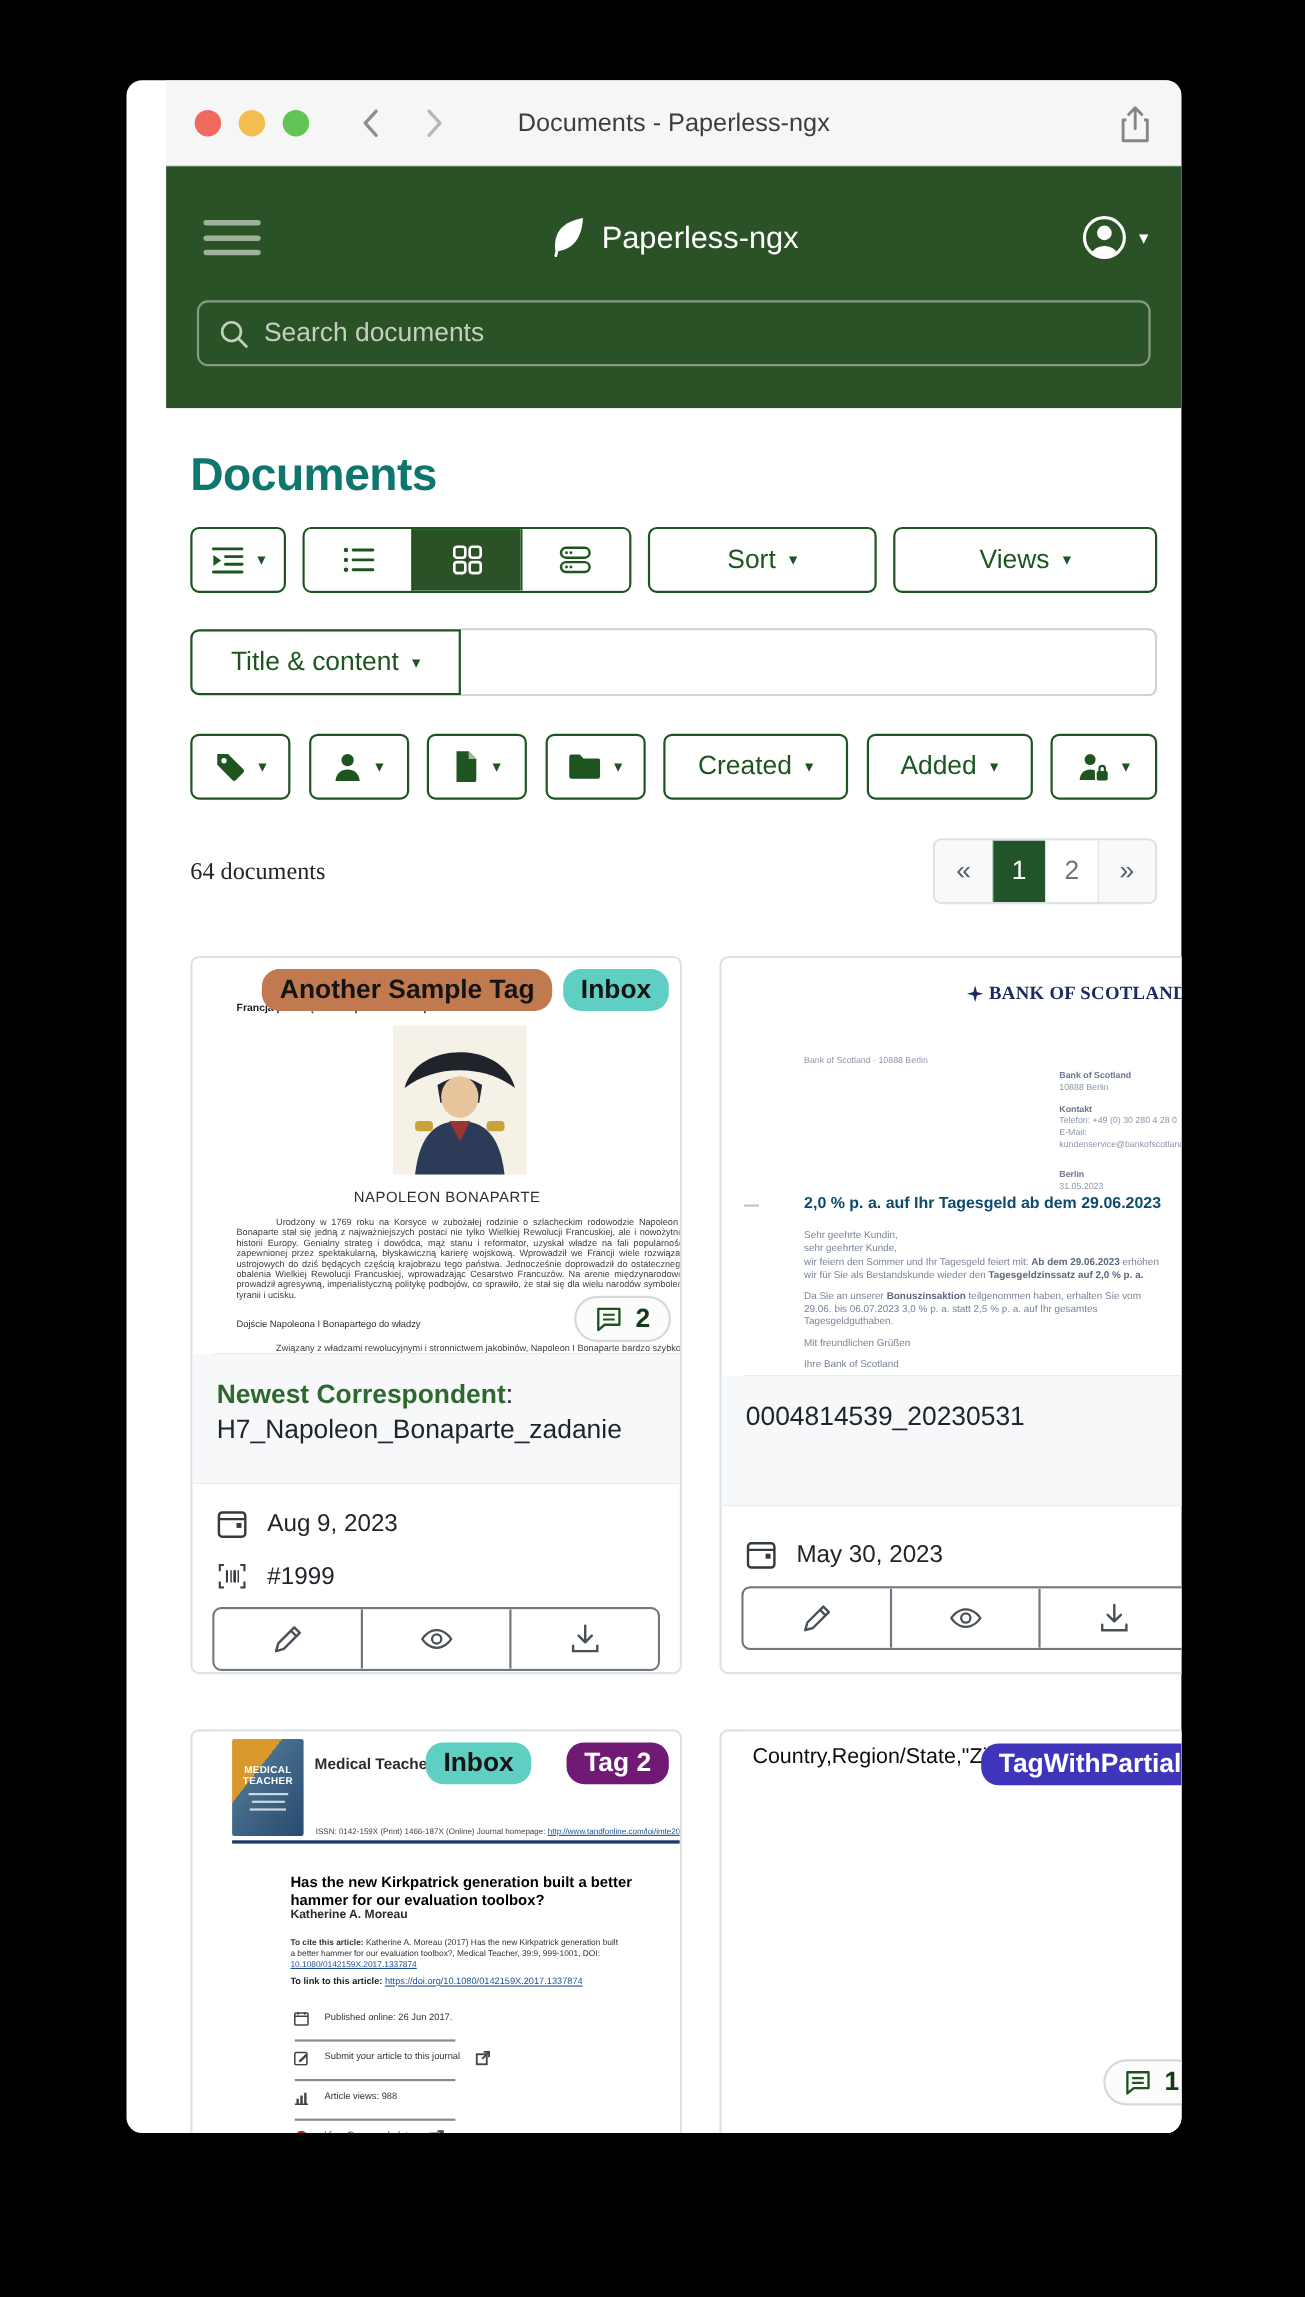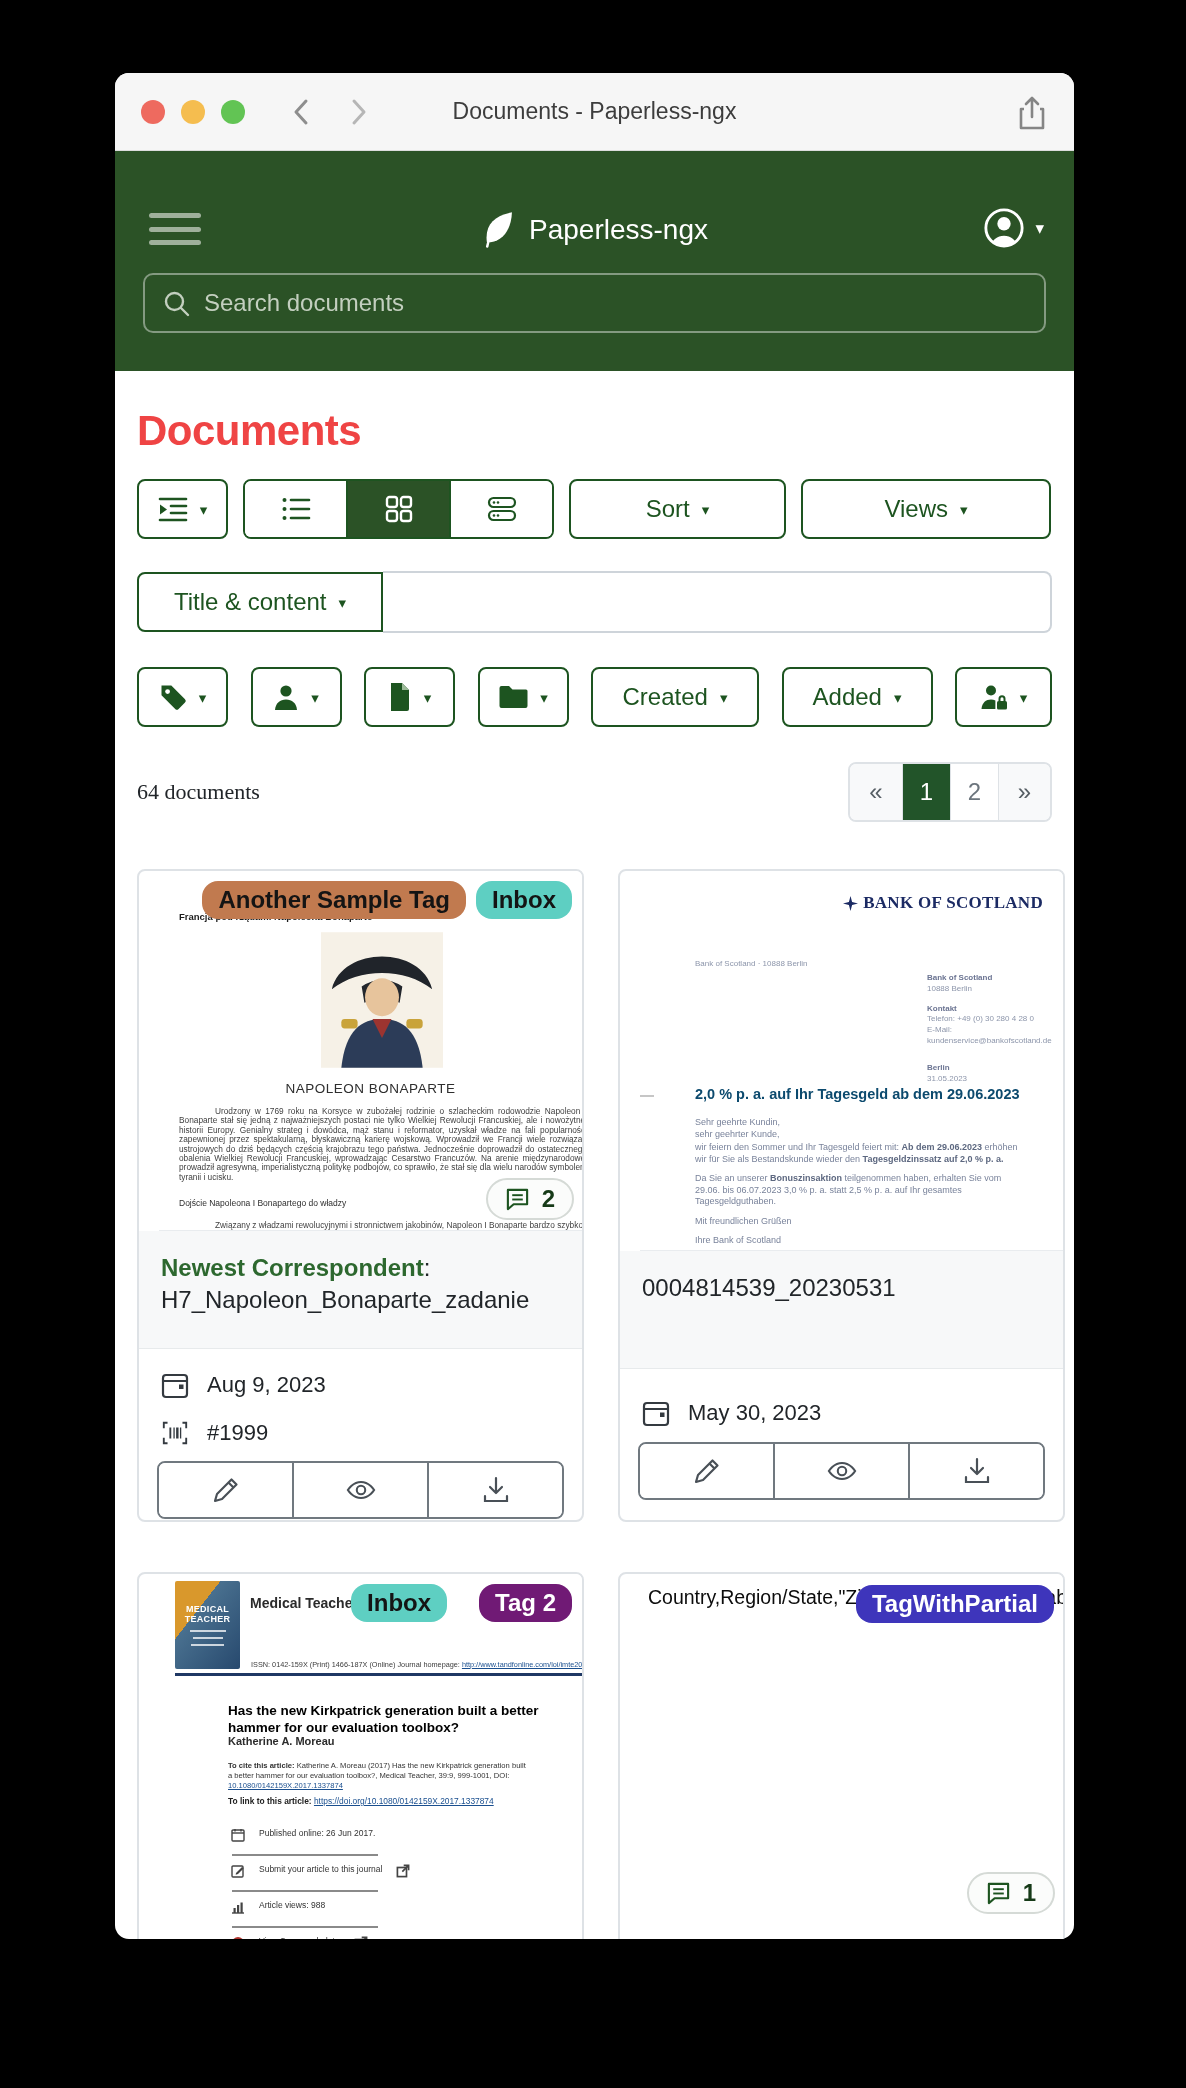--- a/index.html
+++ b/index.html
@@ -1,51 +1,51 @@
 <!DOCTYPE html>
 <html><head>
 <meta charset="utf-8">
 <style>
   * { margin:0; padding:0; box-sizing:border-box; }
   html,body { background:#000; }
   body { width:1186px; height:2088px; position:relative; font-family:"Liberation Sans",sans-serif; }
   .window { position:absolute; left:115px; top:73px; width:959px; height:1866px; background:#fff;
-            border-radius:14px; overflow:hidden; }
+            border-radius:14px; overflow:hidden;padding-left:36px; }
   
   .titlebar { height:78px; background:#f6f6f6; border-bottom:1px solid #dcdcdc;
               display:flex; align-items:center; position:relative; }
   .traffic { display:flex; gap:16px; margin-left:26px; }
   .traffic span { width:24px; height:24px; border-radius:50%; display:block; }
   .tl-red { background:#ee6a5f; } .tl-yellow { background:#f5bd4f; } .tl-green { background:#62c454; }
   .nav-chevrons { display:flex; gap:34px; margin-left:46px; }
   .nav-chevrons svg { width:22px; height:28px; }
   .tb-title { position:absolute; left:0; right:0; text-align:center; font-size:23px; color:#3d3d3d; font-weight:500; }
   .share-btn { position:absolute; right:26px; top:22px; width:32px; height:36px; background:none; border:none; cursor:pointer; }
   
   .navbar { background:#2b5226; padding:32px 28px 38px; }
-  .nav-row { position:relative; height:66px; display:flex; align-items:flex-end; }
+  .nav-row { position:relative; height:66px; display:flex; align-items:center; }
   .hamburger { background:none; border:none; width:52px; height:40px; display:flex; flex-direction:column;
                justify-content:space-between; padding:4px 0; cursor:pointer; margin-left:6px; }
   .hamburger span { height:5px; border-radius:3px; background:#9fb09b; display:block; }
   .brand { position:absolute; left:0; right:0; display:flex; align-items:center; justify-content:center; gap:14px; pointer-events:none; }
   .brand svg { width:34px; height:38px; }
   .brand-name { color:#fff; font-size:28px; }
   .avatar-btn { margin-left:auto; background:none; border:none; display:flex; align-items:center; gap:10px; cursor:pointer; margin-right:2px; }
   .avatar-btn svg { width:42px; height:42px; }
   .caret { font-size:15px; line-height:1; }
   .avatar-btn .caret { color:#fff; font-size:17px; }
   .searchbar { margin-top:24px; height:60px; border:2px solid rgba(255,255,255,.42); border-radius:10px;
                display:flex; align-items:center; padding:0 18px; gap:14px; }
   .searchbar svg { width:27px; height:27px; flex:none; }
   .search-input { background:transparent; border:none; outline:none; flex:1; font-size:24px; color:#fff;
                   font-family:"Liberation Sans",sans-serif; }
   .search-input::placeholder { color:#c3cfbf; opacity:1; }
   
   .content { padding:0 22px; }
-  h1.page-title { margin-top:36px; font-size:42px; font-weight:600; color:#ef4444; letter-spacing:-.5px; }
+  h1.page-title { margin-top:36px; font-size:42px; font-weight:600; color:#0f766e; letter-spacing:-.5px; }
   .row { display:flex; align-items:center; }
   .toolbar-row { margin-top:24px; gap:15px; }
   .obtn { background:#fff; border:2px solid #1d5420; border-radius:8px; height:60px; color:#1d5420;
           display:flex; align-items:center; justify-content:center; gap:12px; font-size:24px;
           font-family:"Liberation Sans",sans-serif; cursor:pointer; }
   .icon-btn { width:91px; }
   .btn-group { display:flex; border:2px solid #1d5420; border-radius:8px; overflow:hidden; height:60px; width:311px; }
   .btn-group button { flex:1; background:#fff; border:none; border-left:2px solid #1d5420; display:flex;
                       align-items:center; justify-content:center; cursor:pointer; color:#1d5420; }
   .btn-group button:first-child { border-left:none; }

